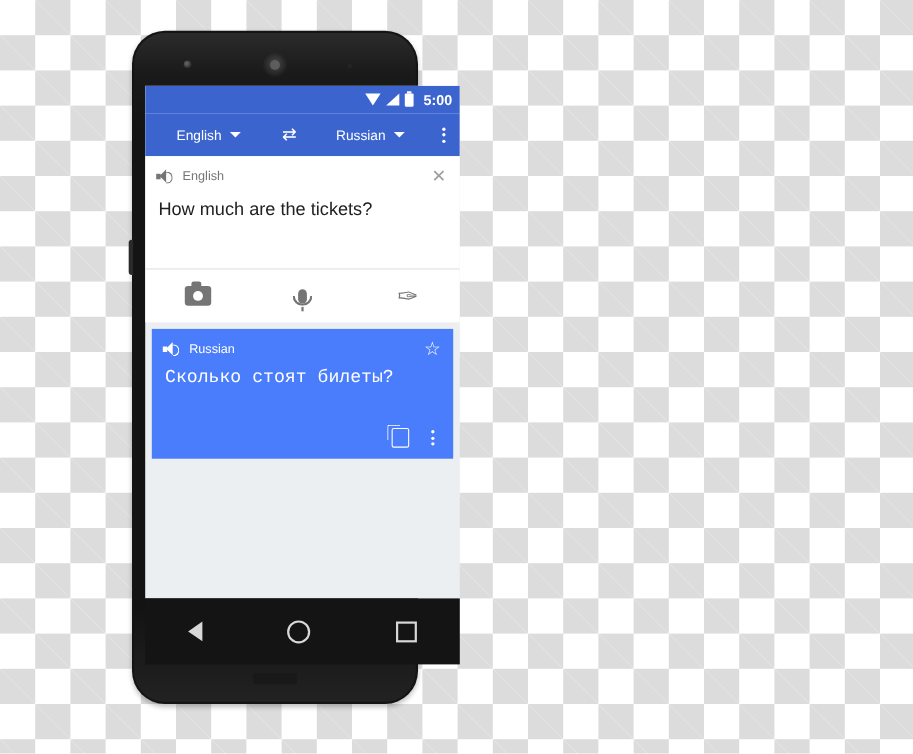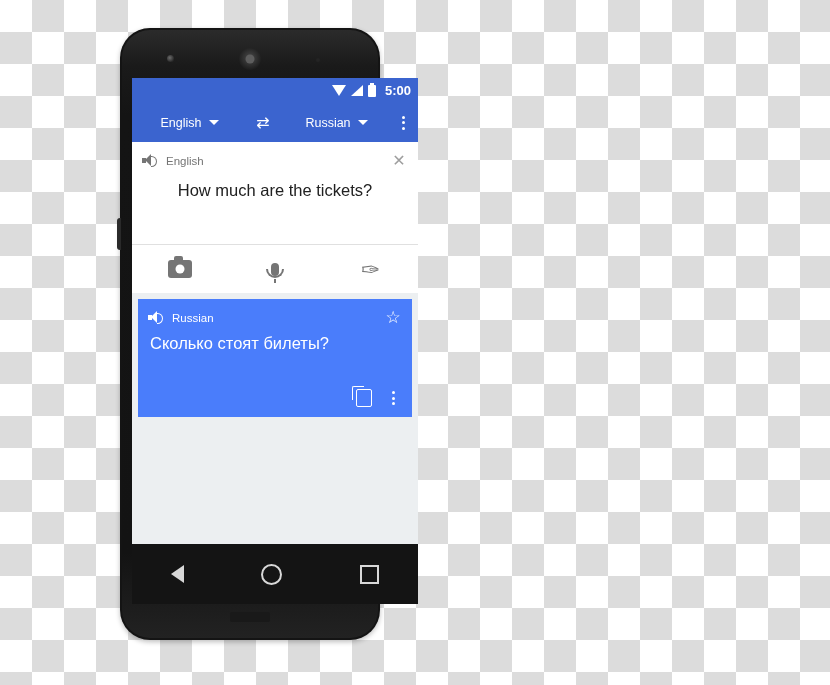--- a/index.html
+++ b/index.html
@@ -271,21 +271,20 @@
     color: #9e9e9e;
     line-height: 1;
     width: 18px;
     text-align: center;
   }
   .source-text {
     padding: 10px 12px 0 12px;
     font-size: 16.5px;
     color: #212121;
     line-height: 1.3;
-    text-align: center;
   }
   .input-methods {
     position: absolute;
     left: 0;
     right: 0;
     bottom: 0;
     height: 48px;
     display: flex;
     align-items: center;
     border-top: 1px solid #e0e0e0;
@@ -377,20 +376,21 @@
     color: #ffffff;
     line-height: 1;
     width: 18px;
     text-align: center;
   }
   .trans-card .card-lang { color: #ffffff; }
   .trans-text {
     padding: 6px 12px 0 12px;
     font-size: 16.5px;
     line-height: 1.25;
+    font-family: Liberation Mono, monospace;
   }
   .translit {
     padding: 3px 12px 0 12px;
     font-size: 10.5px;
     color: #e8eefd;
   }
   .trans-actions {
     position: absolute;
     right: 4px;
     bottom: 4px;

